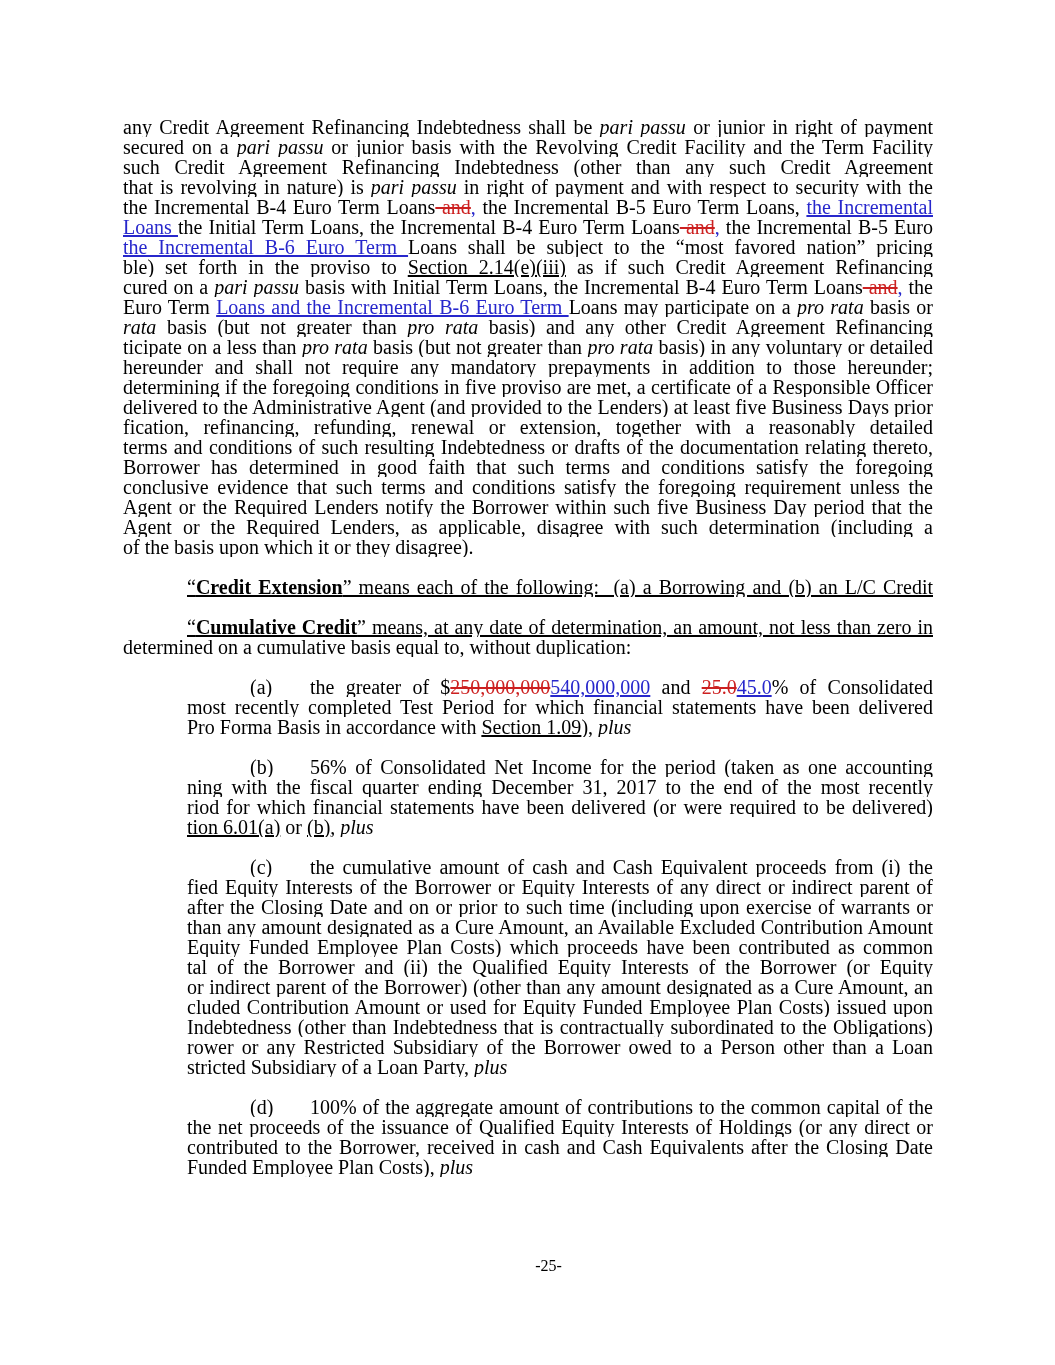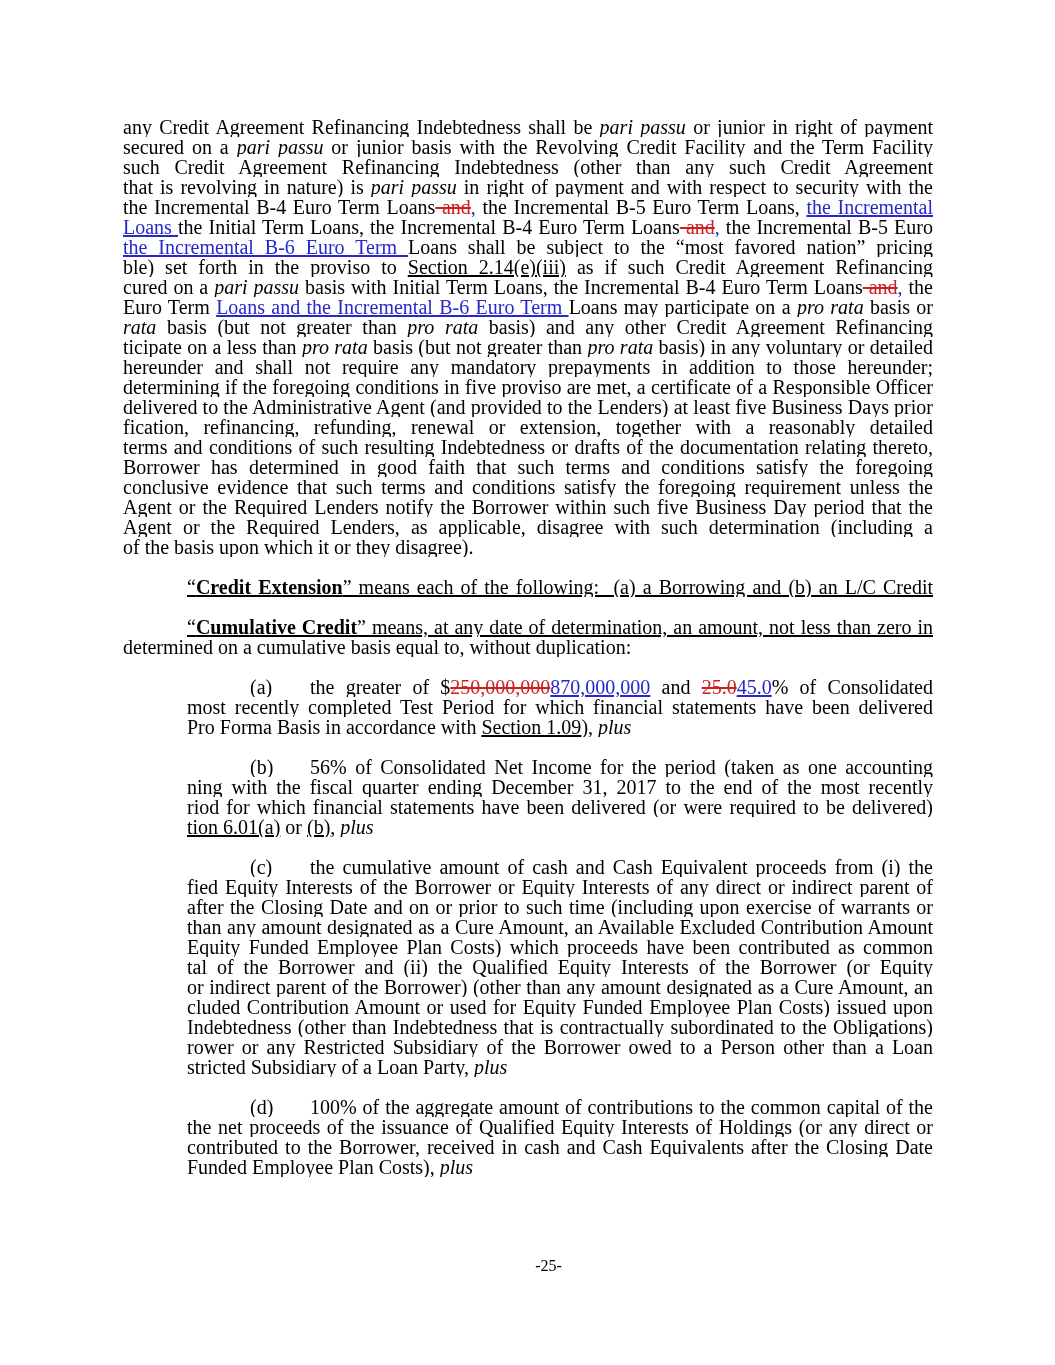--- a/index.html
+++ b/index.html
@@ -75,21 +75,21 @@
       <div class="line last"><span class="run">of the basis upon which it or they disagree).</span></div>
     </div>
     <div class="block para indent">
       <div class="line last"><span class="run">“</span><span class="run bd">Credit Extension</span><span class="run">” means each of the following:&nbsp; (a) a Borrowing and (b) an L/C Credit Extension.</span></div>
     </div>
     <div class="block para indent">
       <div class="line"><span class="run">“</span><span class="run bd">Cumulative Credit</span><span class="run">” means, at any date of determination, an amount, not less than zero in the aggregate,</span></div>
       <div class="line last"><span class="run">determined on a cumulative basis equal to, without duplication:</span></div>
     </div>
     <div class="block item">
-      <div class="line"><span class="run label">(a)</span><span class="run">the greater of $</span><span class="run del">250,000,000</span><span class="run ins">870,000,000</span><span class="run"> and </span><span class="run del">25.0</span><span class="run ins">45.0</span><span class="run">% of Consolidated EBITDA for the</span></div>
+      <div class="line"><span class="run label">(a)</span><span class="run">the greater of $</span><span class="run del">250,000,000</span><span class="run ins">540,000,000</span><span class="run"> and </span><span class="run del">25.0</span><span class="run ins">45.0</span><span class="run">% of Consolidated EBITDA for the</span></div>
       <div class="line"><span class="run">most recently completed Test Period for which financial statements have been delivered (determined on a</span></div>
       <div class="line last"><span class="run">Pro Forma Basis in accordance with </span><span class="run ul">Section 1.09</span><span class="run">), </span><span class="run it">plus</span></div>
     </div>
     <div class="block item">
       <div class="line"><span class="run label">(b)</span><span class="run">56% of Consolidated Net Income for the period (taken as one accounting period) begin-</span></div>
       <div class="line"><span class="run">ning with the fiscal quarter ending December 31, 2017 to the end of the most recently completed Test Pe-</span></div>
       <div class="line"><span class="run">riod for which financial statements have been delivered (or were required to be delivered) pursuant to </span><span class="run ul">Sec-</span></div>
       <div class="line last"><span class="run ul">tion 6.01(a)</span><span class="run"> or </span><span class="run ul">(b)</span><span class="run">, </span><span class="run it">plus</span></div>
     </div>
     <div class="block item">

